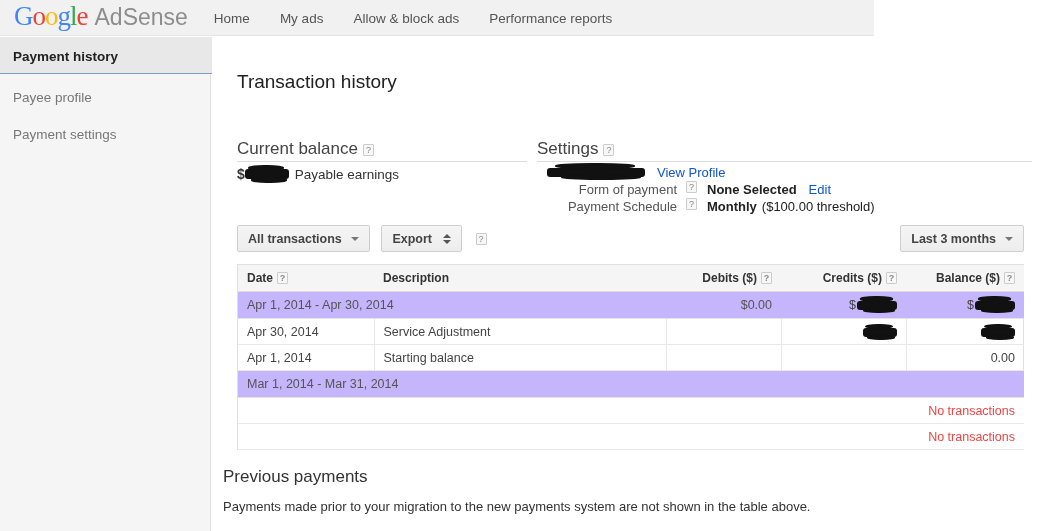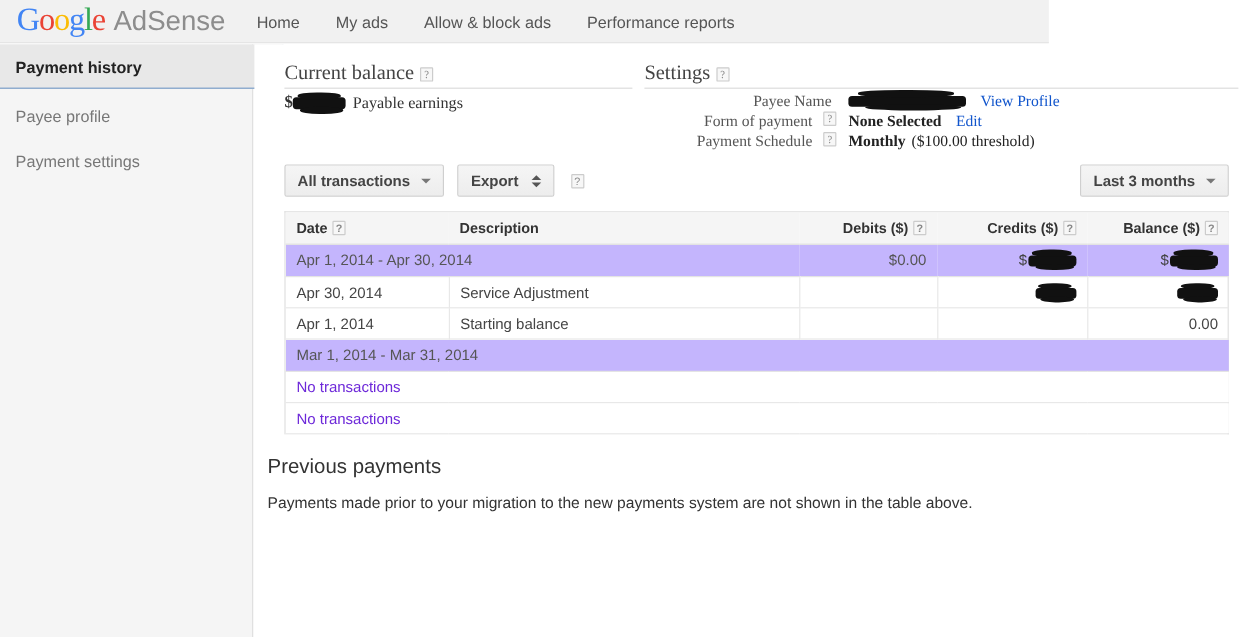--- a/index.html
+++ b/index.html
@@ -112,23 +112,22 @@
     font-size: 19px;
     color: #222;
     font-weight: normal;
     margin: 0;
     padding: 34px 0 0 25px;
   }
 
   
   .sections {
     position: relative;
-    margin-top: 14px;
+    margin-top: 46px;
     height: 86px;
-    font-family: Liberation Serif, serif;
   }
   .sec-head {
     position: absolute;
     top: 0;
     display: flex;
     align-items: flex-end;
     border-bottom: 1px solid #dcdcdc;
     box-sizing: border-box;
     padding-bottom: 3px;
   }
@@ -334,21 +333,22 @@
     height: 26px;
   }
   tr.detail td.date,
   tr.detail td.desc,
   tr.detail td.debits,
   tr.detail td.credits {
     border-right: 1px solid #e8e8e8;
   }
   tr.empty td {
     background: #ffffff;
-    color: #6d28d9;
+    color: #ef4444;
+    text-align: right;
   }
   .r-cell { width: 40px; height: 9px; border-radius: 3px; }
   .r-cell-sm { width: 34px; height: 9px; border-radius: 3px; }
   .cell-money { display: inline-flex; align-items: center; justify-content: flex-end; }
   .cell-money .dollar { margin-right: 1px; color: #444; }
 
   
   .prev-title {
     font-size: 17px;
     color: #333;
@@ -384,20 +384,21 @@
   <div class="side-item">
     <span>Payee profile</span>
   </div>
   <div class="side-item">
     <span>Payment settings</span>
   </div>
 </div>
 
 <div class="main">
 
+  <h1 class="page-title">Transaction history</h1>
 
   <div class="sections">
 
     <div class="sec-head sec-balance">
       <span class="h">Current balance</span>
       <span class="help">?</span>
     </div>
 
     <div class="balance-line">
       <span class="dollar">$</span>
@@ -405,23 +406,20 @@
       <span class="lbl">Payable earnings</span>
     </div>
 
     <div class="sec-head sec-settings">
       <span class="h">Settings</span>
       <span class="help">?</span>
     </div>
 
     <div class="settings-rows">
       <div class="set-row">
-        <span class="set-label-wrap">
-          <span class="set-label">Payee Name</span>
-        </span>
         <span class="redact r-name"></span>
         <a href="#" class="set-link">View Profile</a>
       </div>
       <div class="set-row">
         <span class="set-label-wrap">
           <span class="set-label">Form of payment</span>
           <span class="help">?</span>
         </span>
         <span class="set-value">None Selected</span>
         <a href="#" class="set-link">Edit</a>

